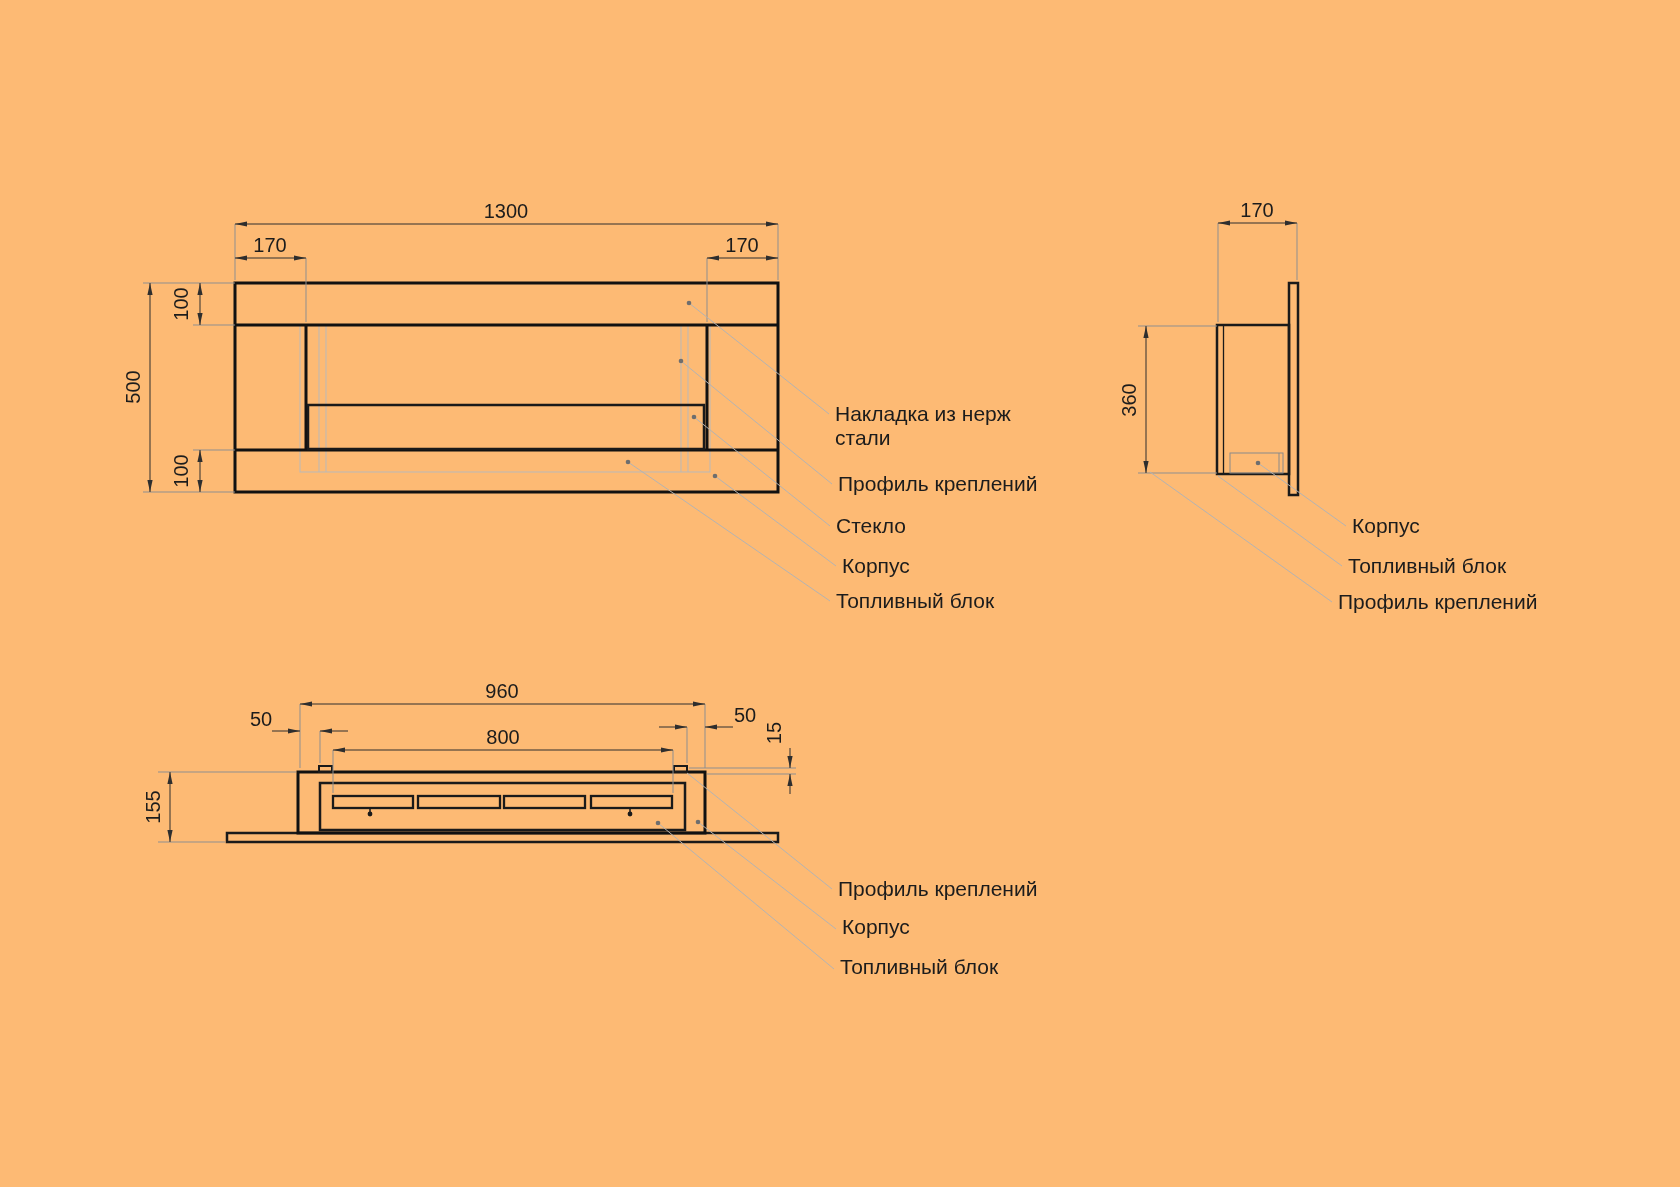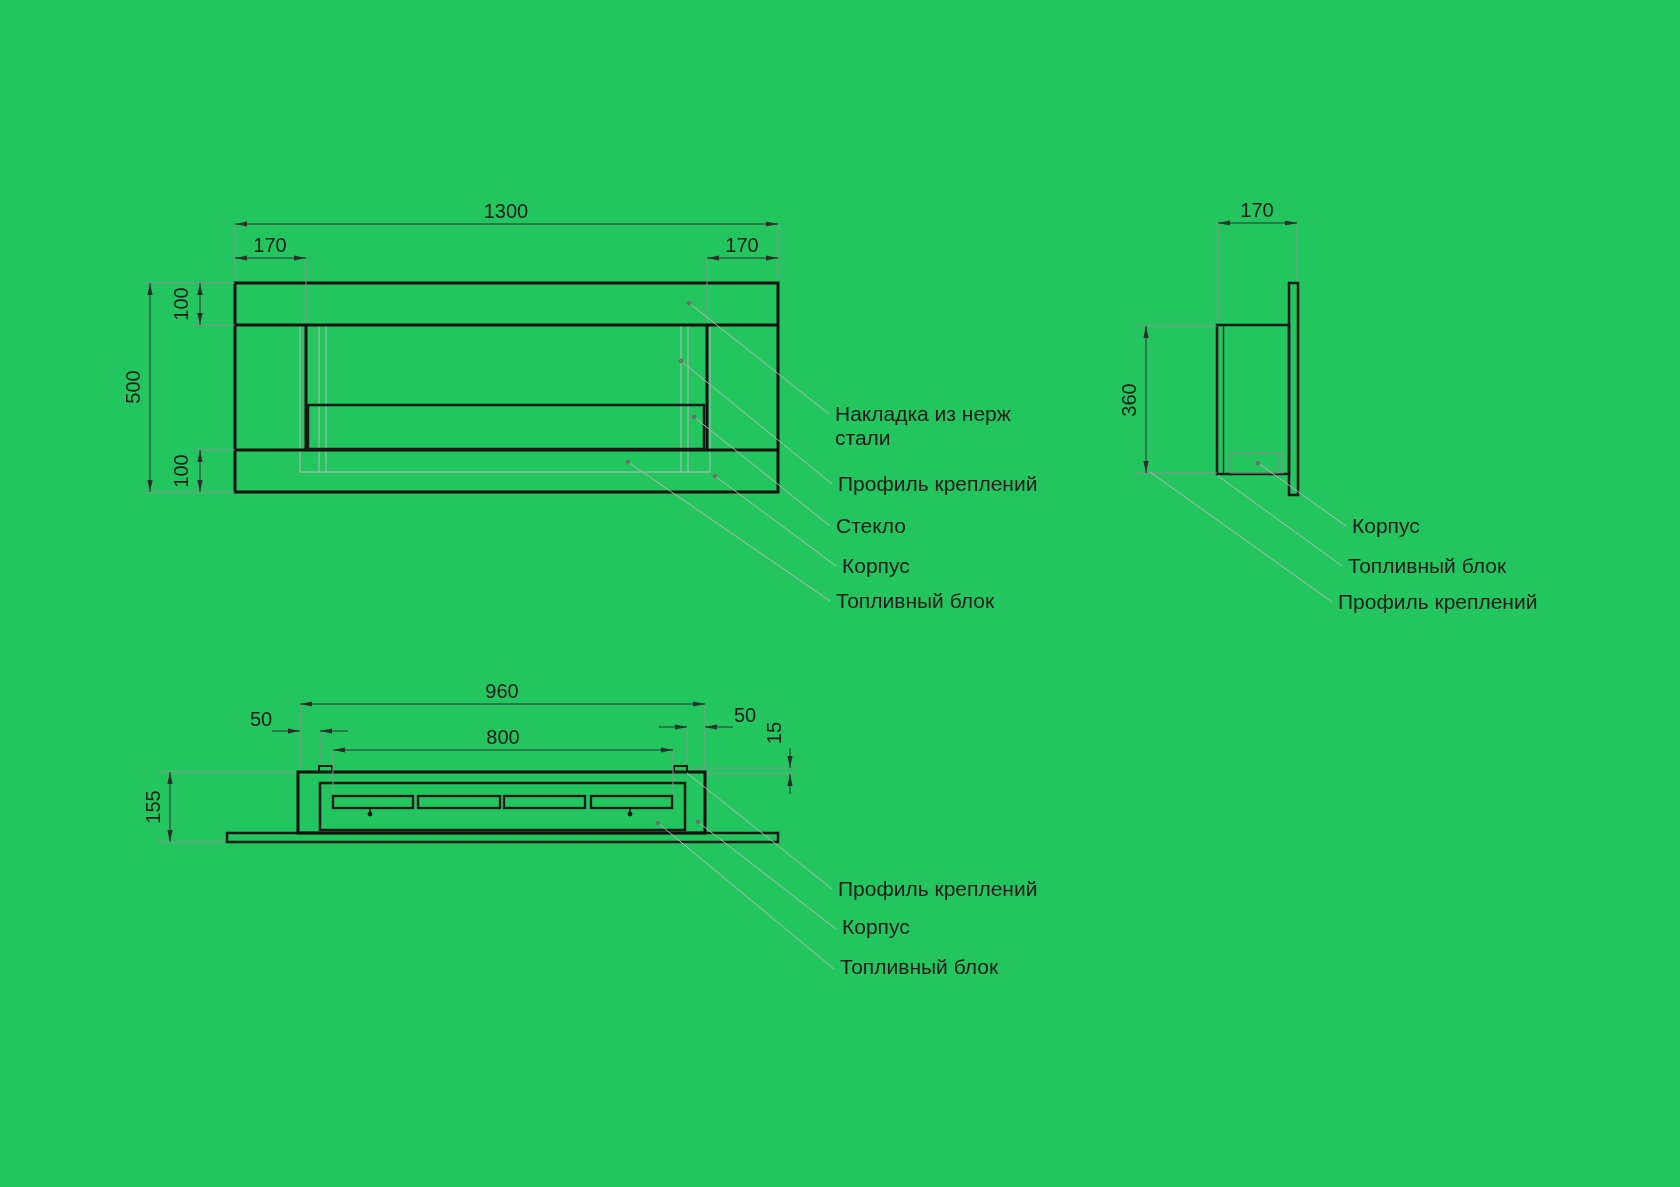--- a/index.html
+++ b/index.html
@@ -1,16 +1,16 @@
 <!DOCTYPE html>
 <html><head>
 <meta charset="utf-8">
 <style>
   html,body{margin:0;padding:0;background:#ffffff;}
-  .canvas{position:relative;width:1680px;height:1187px;background:#22c55e;overflow:hidden;}
+  .canvas{position:relative;width:1680px;height:1187px;background:#fdba74;overflow:hidden;}
   svg{position:absolute;left:0;top:0;}
   text{font-family:"Liberation Sans","DejaVu Sans",sans-serif;fill:#1c1c1c;}
   .dimtxt{font-size:20px;}
   .lbltxt{font-size:21px;}
   .geo{stroke:#111111;fill:none;}
   .geo2{stroke:#1a1a1a;fill:none;}
   .thin{stroke:#b9b9b9;fill:none;stroke-width:1;}
   .fuelthin{stroke:#8a8a8a;fill:none;stroke-width:1;}
   .dim{stroke:#2e2e2e;fill:none;stroke-width:1;}
   .ext{stroke:#8f8f8f;fill:none;stroke-width:1;}

